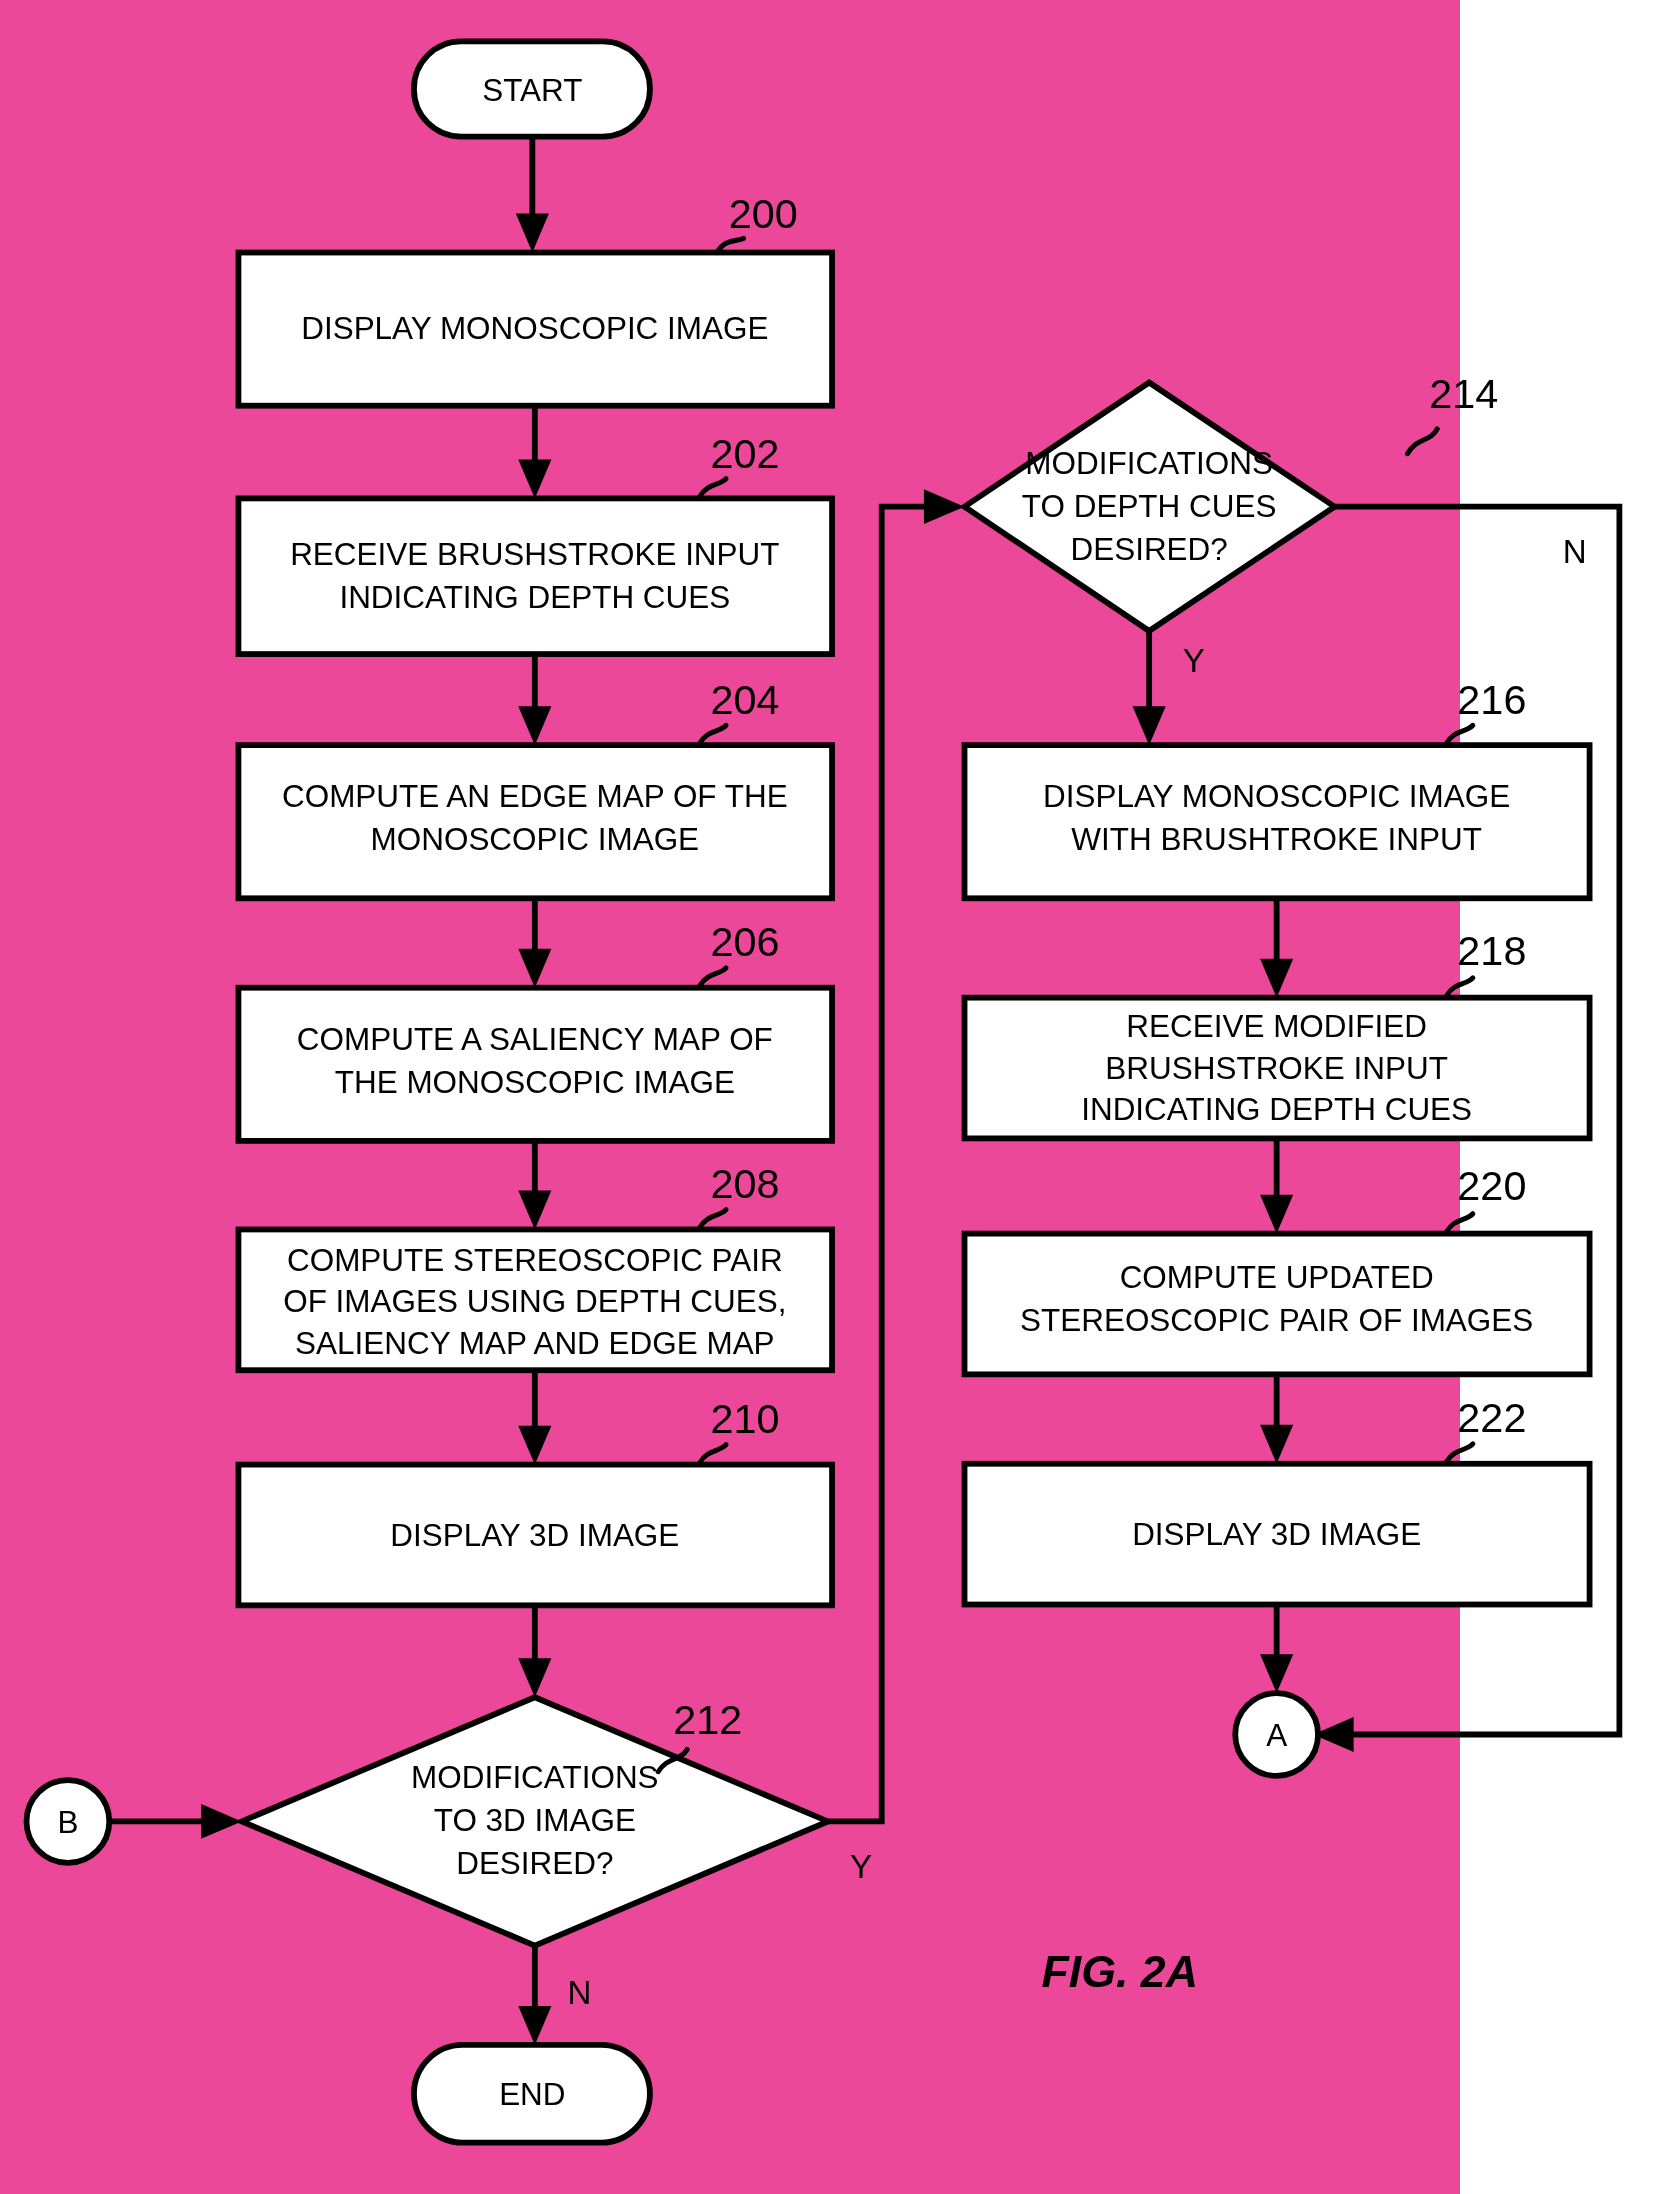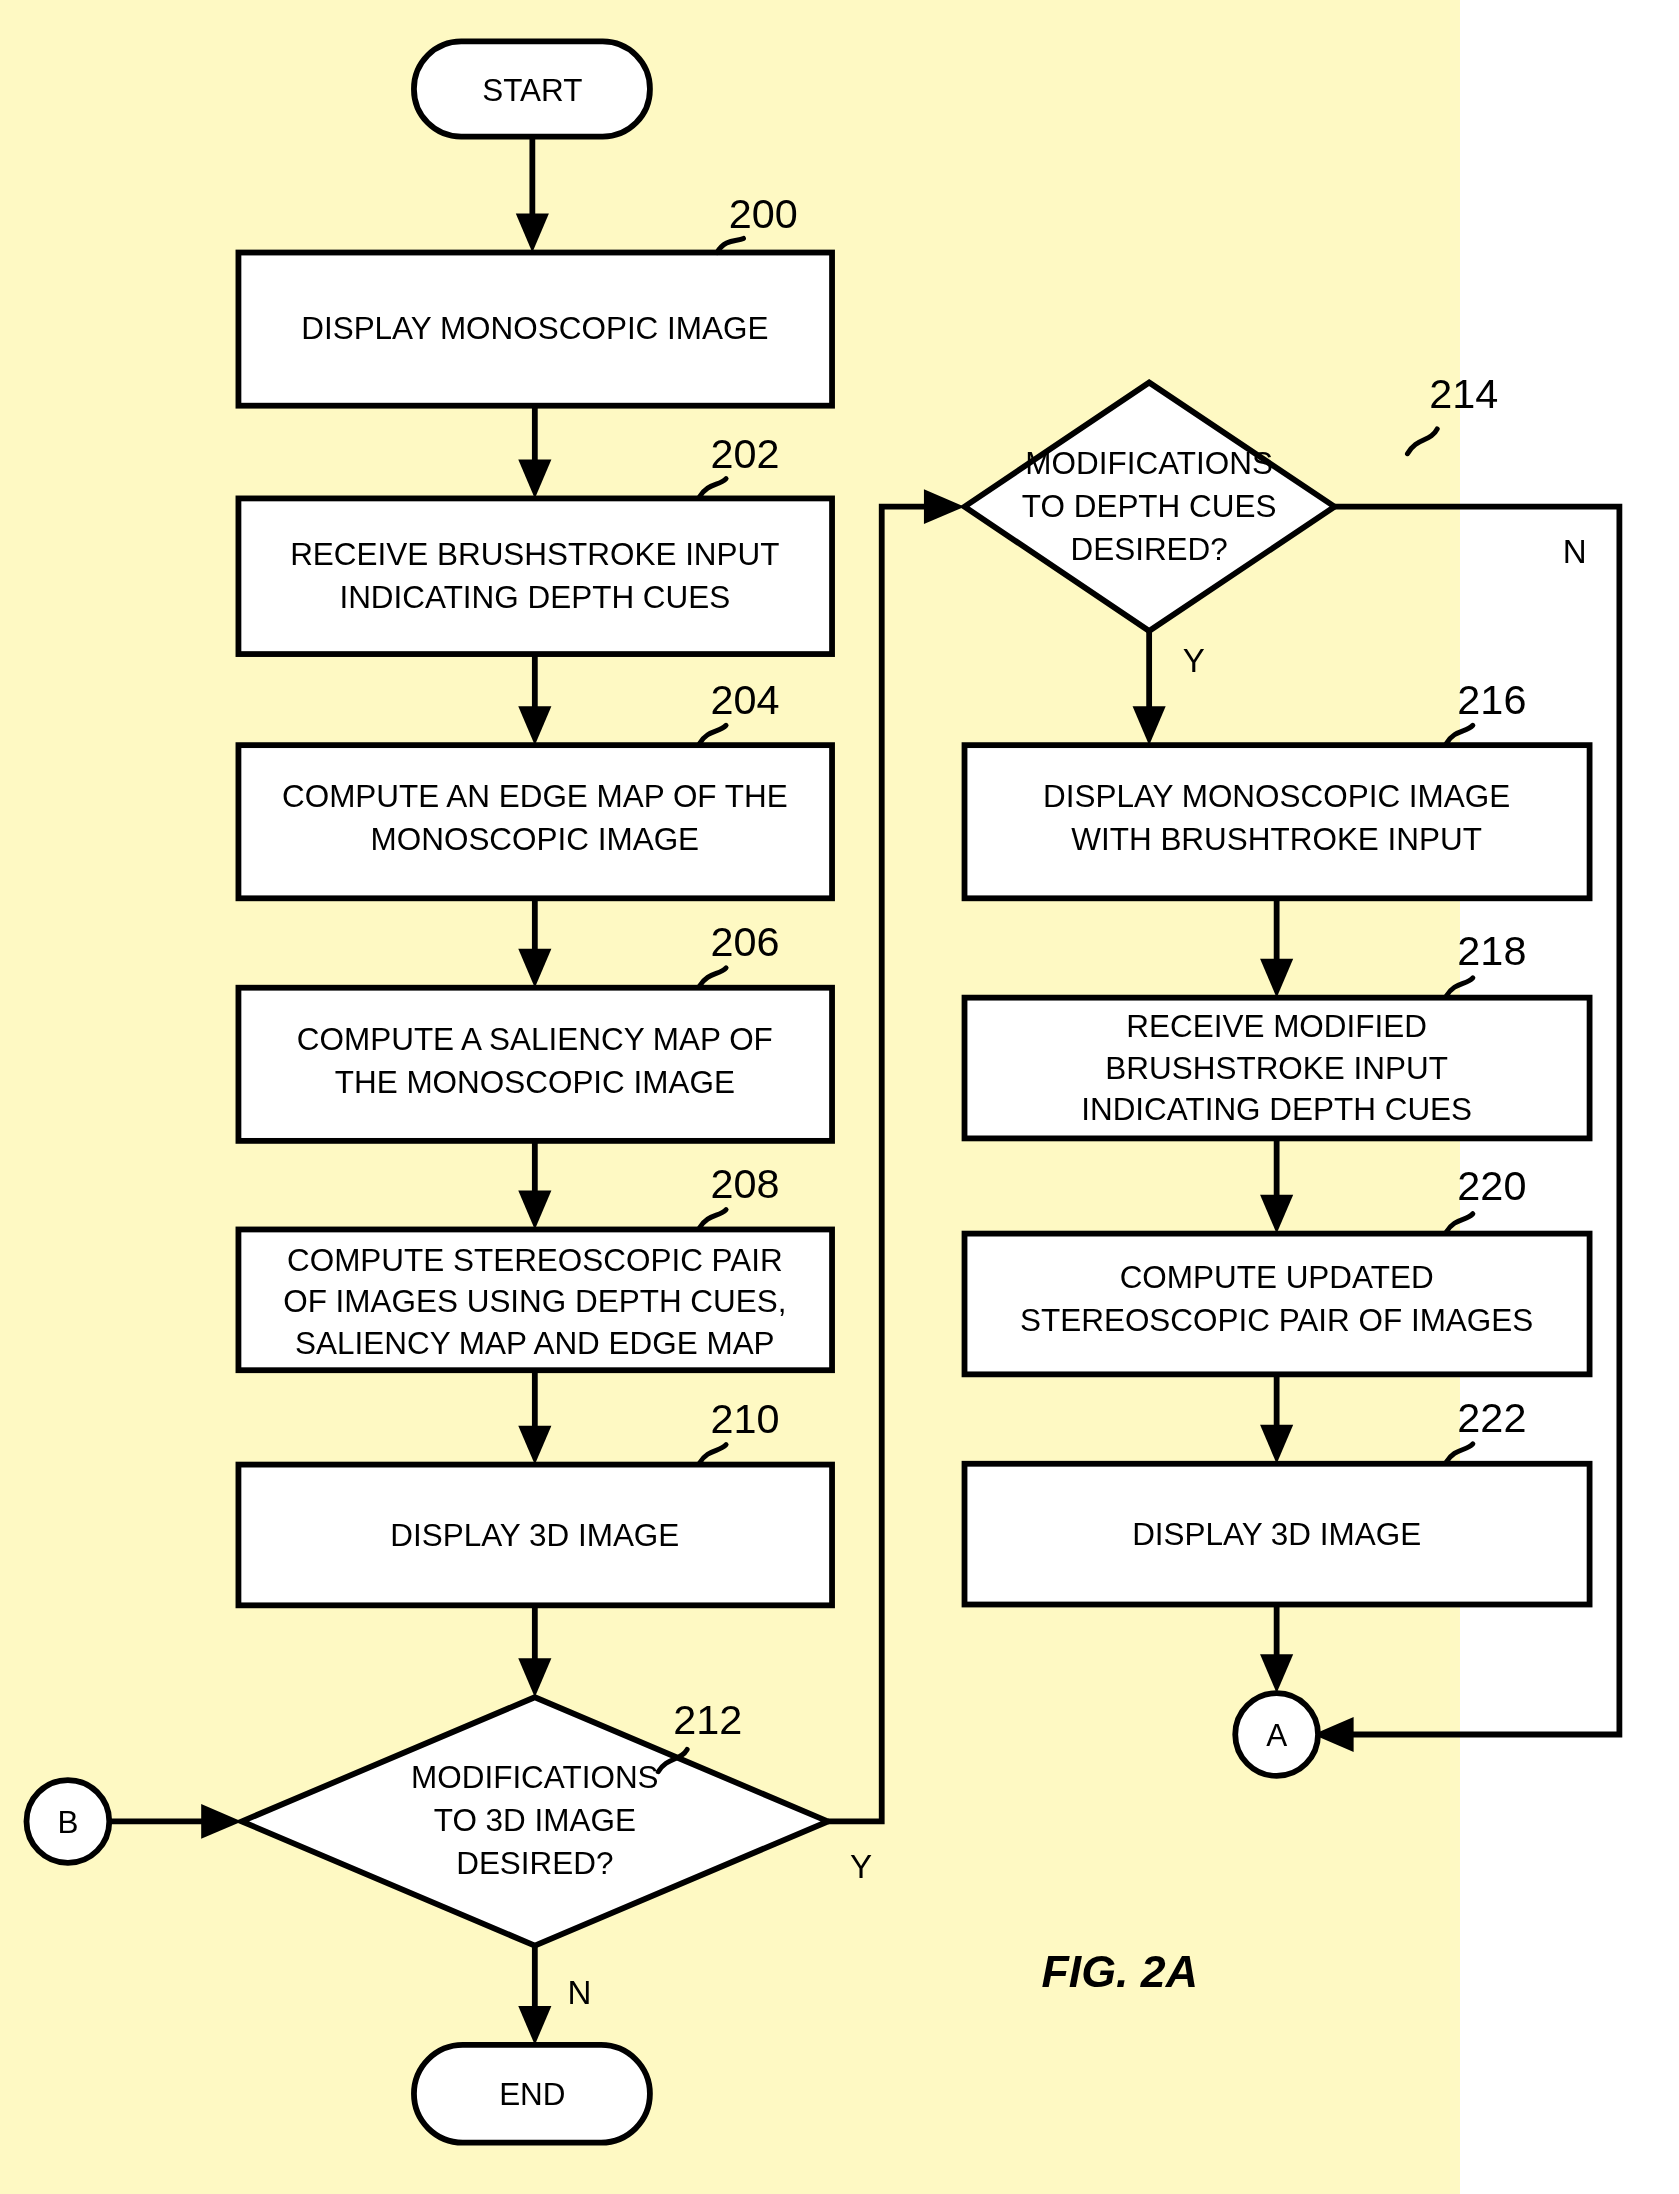--- a/index.html
+++ b/index.html
@@ -4,21 +4,21 @@
 <style>
   html, body {
     margin: 0;
     padding: 0;
     background: #ffffff;
   }
   #figure-root {
     position: relative;
     width: 1460px;
     height: 2194px;
-    background: #fef9c3;
+    background: #ec4899;
     font-family: "Liberation Sans", sans-serif;
   }
   svg#flow {
     display: block;
     width: 1679px;
     height: 2194px;
   }
   .shape {
     fill: #ffffff;
     stroke: #000000;

